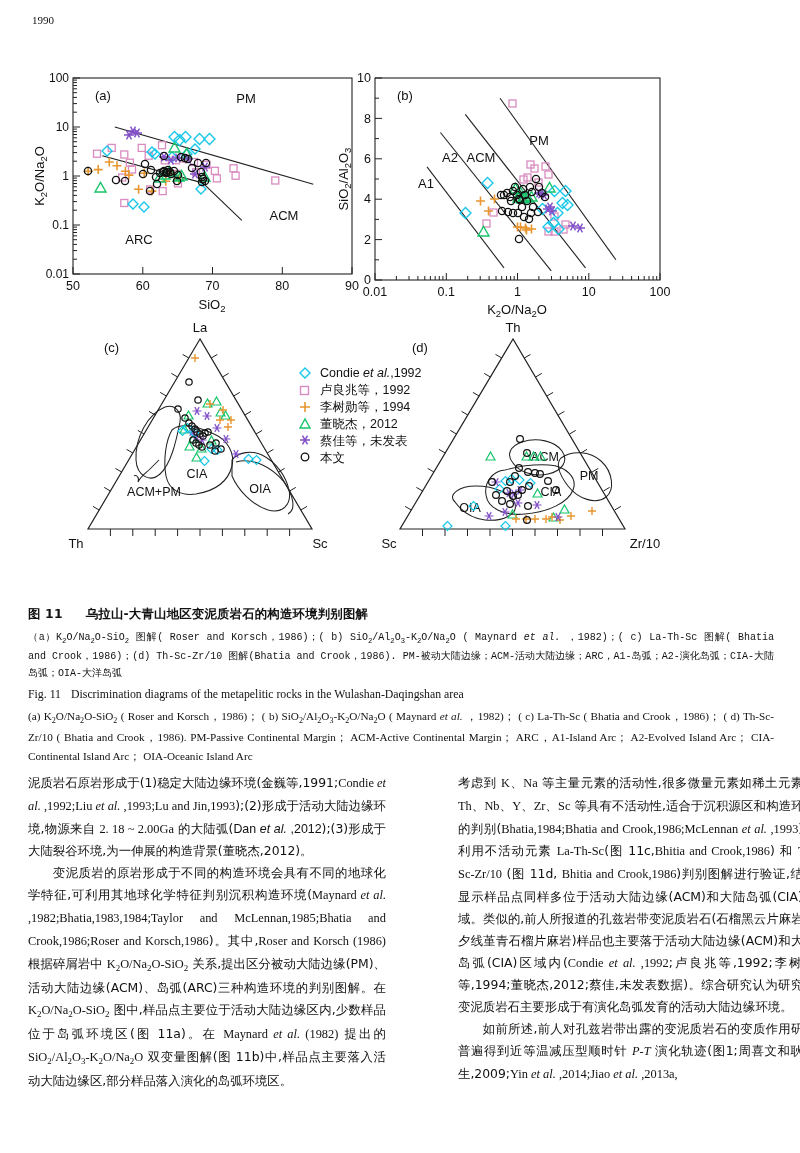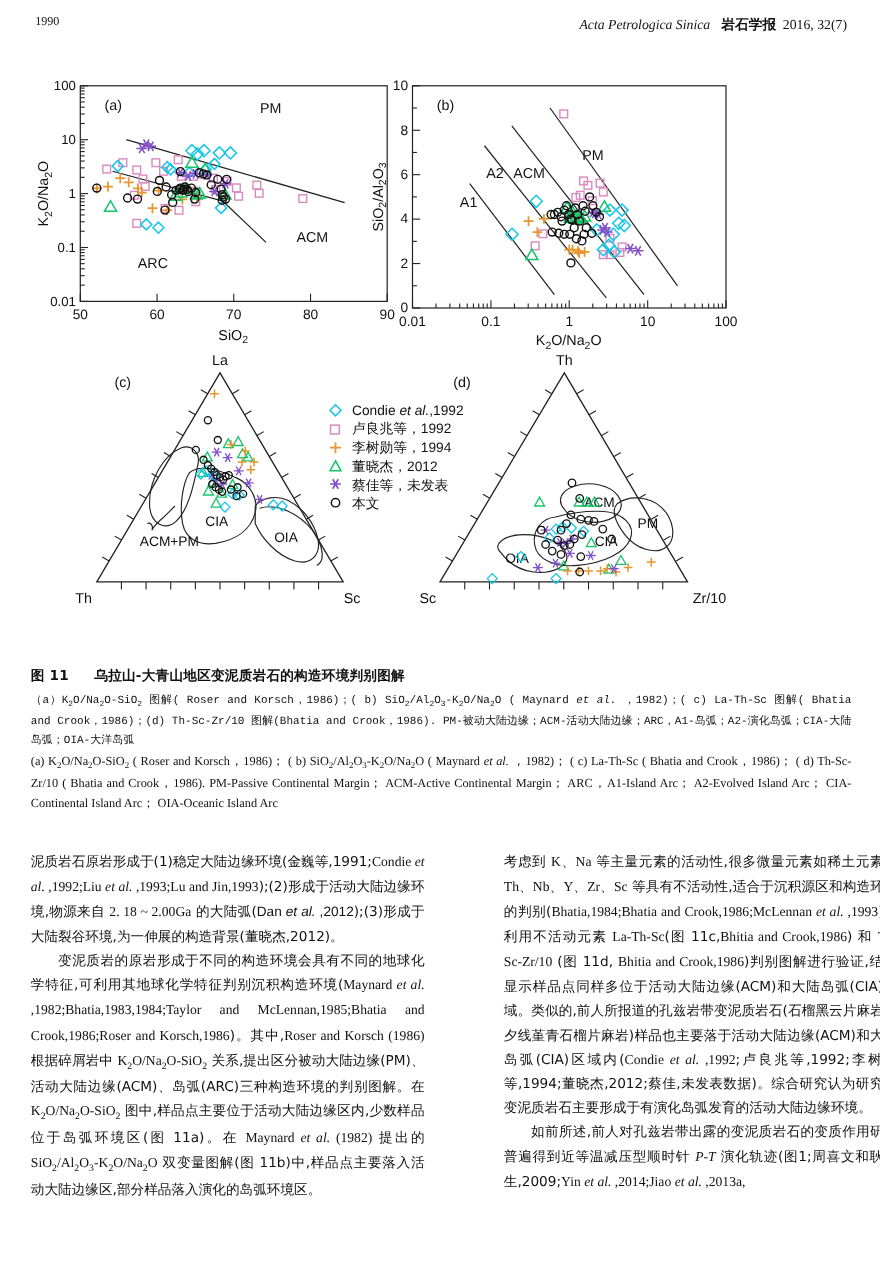--- a/index.html
+++ b/index.html
@@ -44,23 +44,20 @@
   .cjk{font-family:"DejaVu Sans",sans-serif;}
   sub{font-size:.72em;}
 </style>
 </head>
 <body>
 
 <div class="page">
 
   <div class="runhead">
     <div class="pageno">1990</div>
-    <div class="jr">
-      <span class="en">Acta Petrologica Sinica</span><span class="cn">岩石学报</span><span class="yr">2016, 32(7)</span>
-    </div>
   </div>
 
   <div class="figure">
     <svg width="800" height="545" viewBox="0 0 800 545">
       <defs>
 
         <clipPath id="clipA">
             <rect x="73" y="16" width="279" height="196"></rect>
           </clipPath>
         <clipPath id="clipB">
@@ -791,20 +788,23 @@
     </svg>
   </div>
 
   <div class="caption" style="top:604px;">
     <div class="cap-title">
       <span class="num">图 11</span><span>乌拉山-大青山地区变泥质岩石的构造环境判别图解</span>
     </div>
     <div class="cap-cn">
       （a）K<sub>2</sub>O/Na<sub>2</sub>O-SiO<sub>2</sub> 图解( Roser and Korsch，1986)；( b) SiO<sub>2</sub>/Al<sub>2</sub>O<sub>3</sub>-K<sub>2</sub>O/Na<sub>2</sub>O ( Maynard <i>et al.</i> ，1982)；( c) La-Th-Sc 图解( Bhatia and Crook，1986)；(d) Th-Sc-Zr/10 图解(Bhatia and Crook，1986). PM-被动大陆边缘；ACM-活动大陆边缘；ARC，A1-岛弧；A2-演化岛弧；CIA-大陆岛弧；OIA-大洋岛弧
     </div>
+    <div class="cap-en-title">
+      <span class="fg">Fig. 11</span><span>Discrimination diagrams of the metapelitic rocks in the Wulashan-Daqingshan area</span>
+    </div>
     <div class="cap-en">
       (a) K<sub>2</sub>O/Na<sub>2</sub>O-SiO<sub>2</sub> ( Roser and Korsch，1986)； ( b) SiO<sub>2</sub>/Al<sub>2</sub>O<sub>3</sub>-K<sub>2</sub>O/Na<sub>2</sub>O ( Maynard <i>et al.</i> ，1982)； ( c) La-Th-Sc ( Bhatia and Crook，1986)； ( d) Th-Sc-Zr/10 ( Bhatia and Crook，1986). PM-Passive Continental Margin； ACM-Active Continental Margin； ARC，A1-Island Arc； A2-Evolved Island Arc； CIA-Continental Island Arc； OIA-Oceanic Island Arc
     </div>
   </div>
 
   <div class="body">
     <div class="col left">
       <p class="cjk">泥质岩石原岩形成于(1)稳定大陆边缘环境(金巍等,1991;<span style="font-family:'Liberation Serif',serif">Condie <i>et al.</i> ,1992;Liu <i>et al.</i> ,1993;Lu and Jin,1993</span>);(2)形成于活动大陆边缘环境,物源来自 <span style="font-family:'Liberation Serif',serif">2. 18 ~ 2.00Ga</span> 的大陆弧(<span style="font-family:Liberation Sans, sans-serif">Dan <i>et al.</i> ,2012</span>);(3)形成于大陆裂谷环境,为一伸展的构造背景(董晓杰,2012)。</p>
       <p class="cjk ind">变泥质岩的原岩形成于不同的构造环境会具有不同的地球化学特征,可利用其地球化学特征判别沉积构造环境(<span style="font-family:'Liberation Serif',serif">Maynard <i>et al.</i> ,1982;Bhatia,1983,1984;Taylor and McLennan,1985;Bhatia and Crook,1986;Roser and Korsch,1986</span>)。其中,<span style="font-family:'Liberation Serif',serif">Roser and Korsch (1986)</span> 根据碎屑岩中 <span style="font-family:'Liberation Serif',serif">K<sub>2</sub>O/Na<sub>2</sub>O-SiO<sub>2</sub></span> 关系,提出区分被动大陆边缘(PM)、活动大陆边缘(ACM)、岛弧(ARC)三种构造环境的判别图解。在 <span style="font-family:'Liberation Serif',serif">K<sub>2</sub>O/Na<sub>2</sub>O-SiO<sub>2</sub></span> 图中,样品点主要位于活动大陆边缘区内,少数样品位于岛弧环境区(图 11a)。在 <span style="font-family:'Liberation Serif',serif">Maynard <i>et al.</i> (1982)</span> 提出的 <span style="font-family:'Liberation Serif',serif">SiO<sub>2</sub>/Al<sub>2</sub>O<sub>3</sub>-K<sub>2</sub>O/Na<sub>2</sub>O</span> 双变量图解(图 11b)中,样品点主要落入活动大陆边缘区,部分样品落入演化的岛弧环境区。</p>
     </div>

